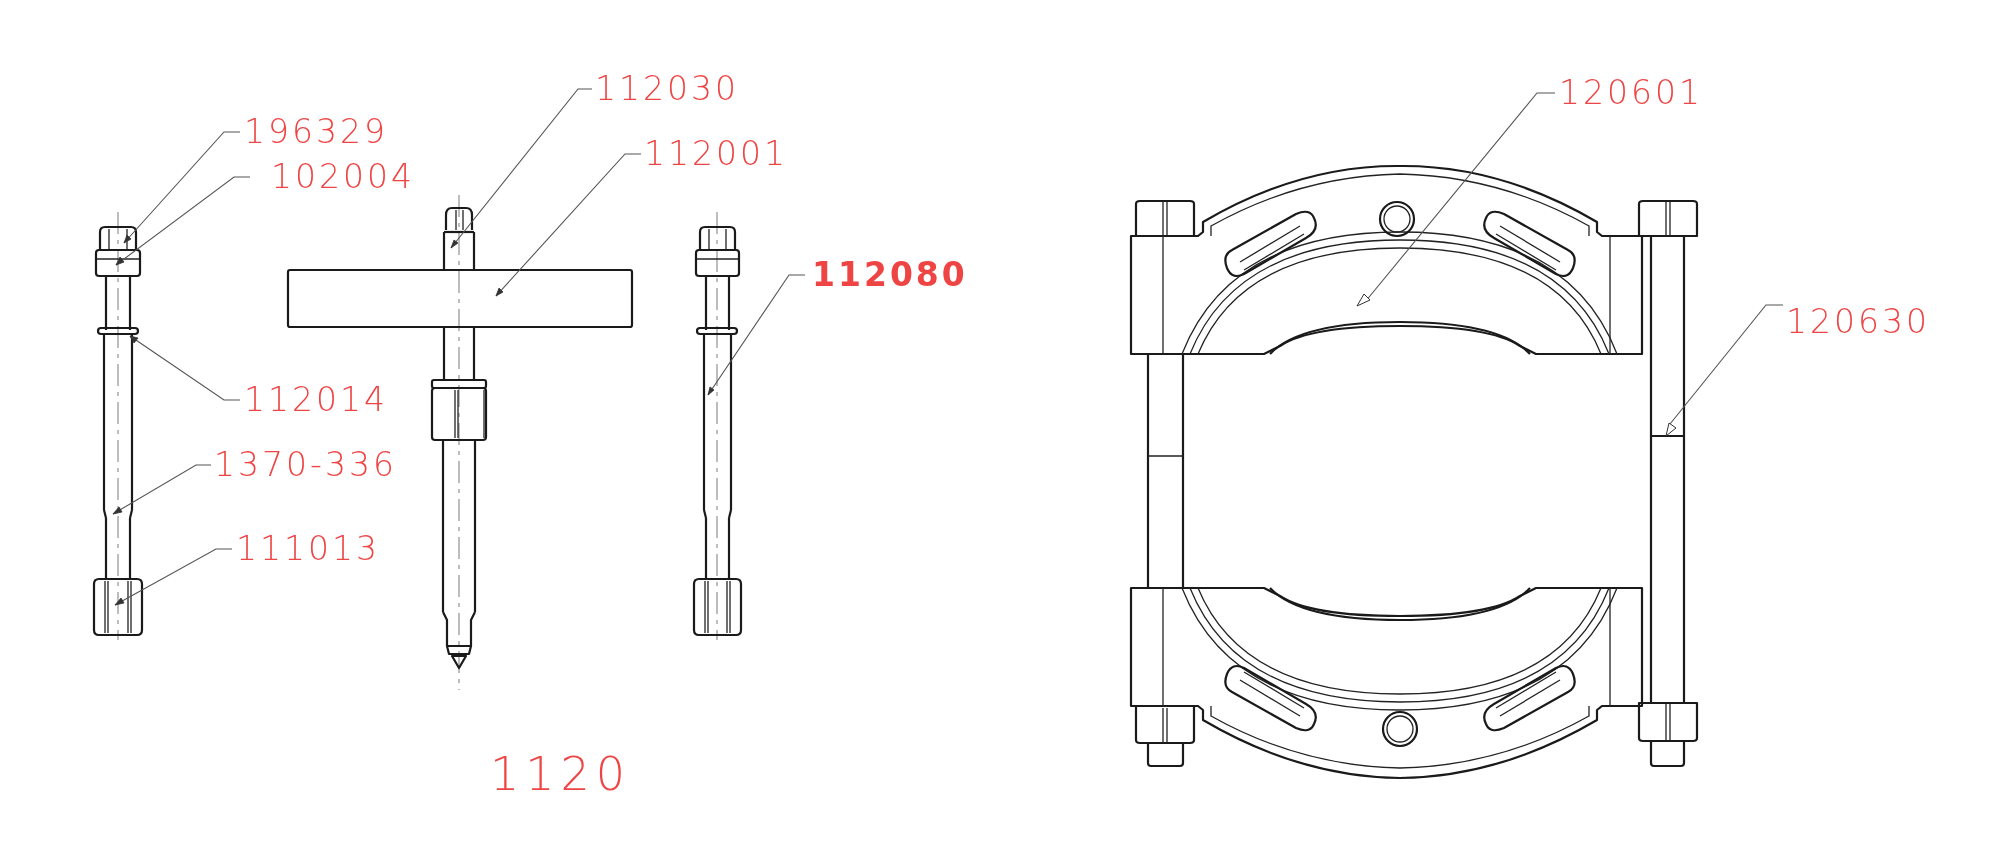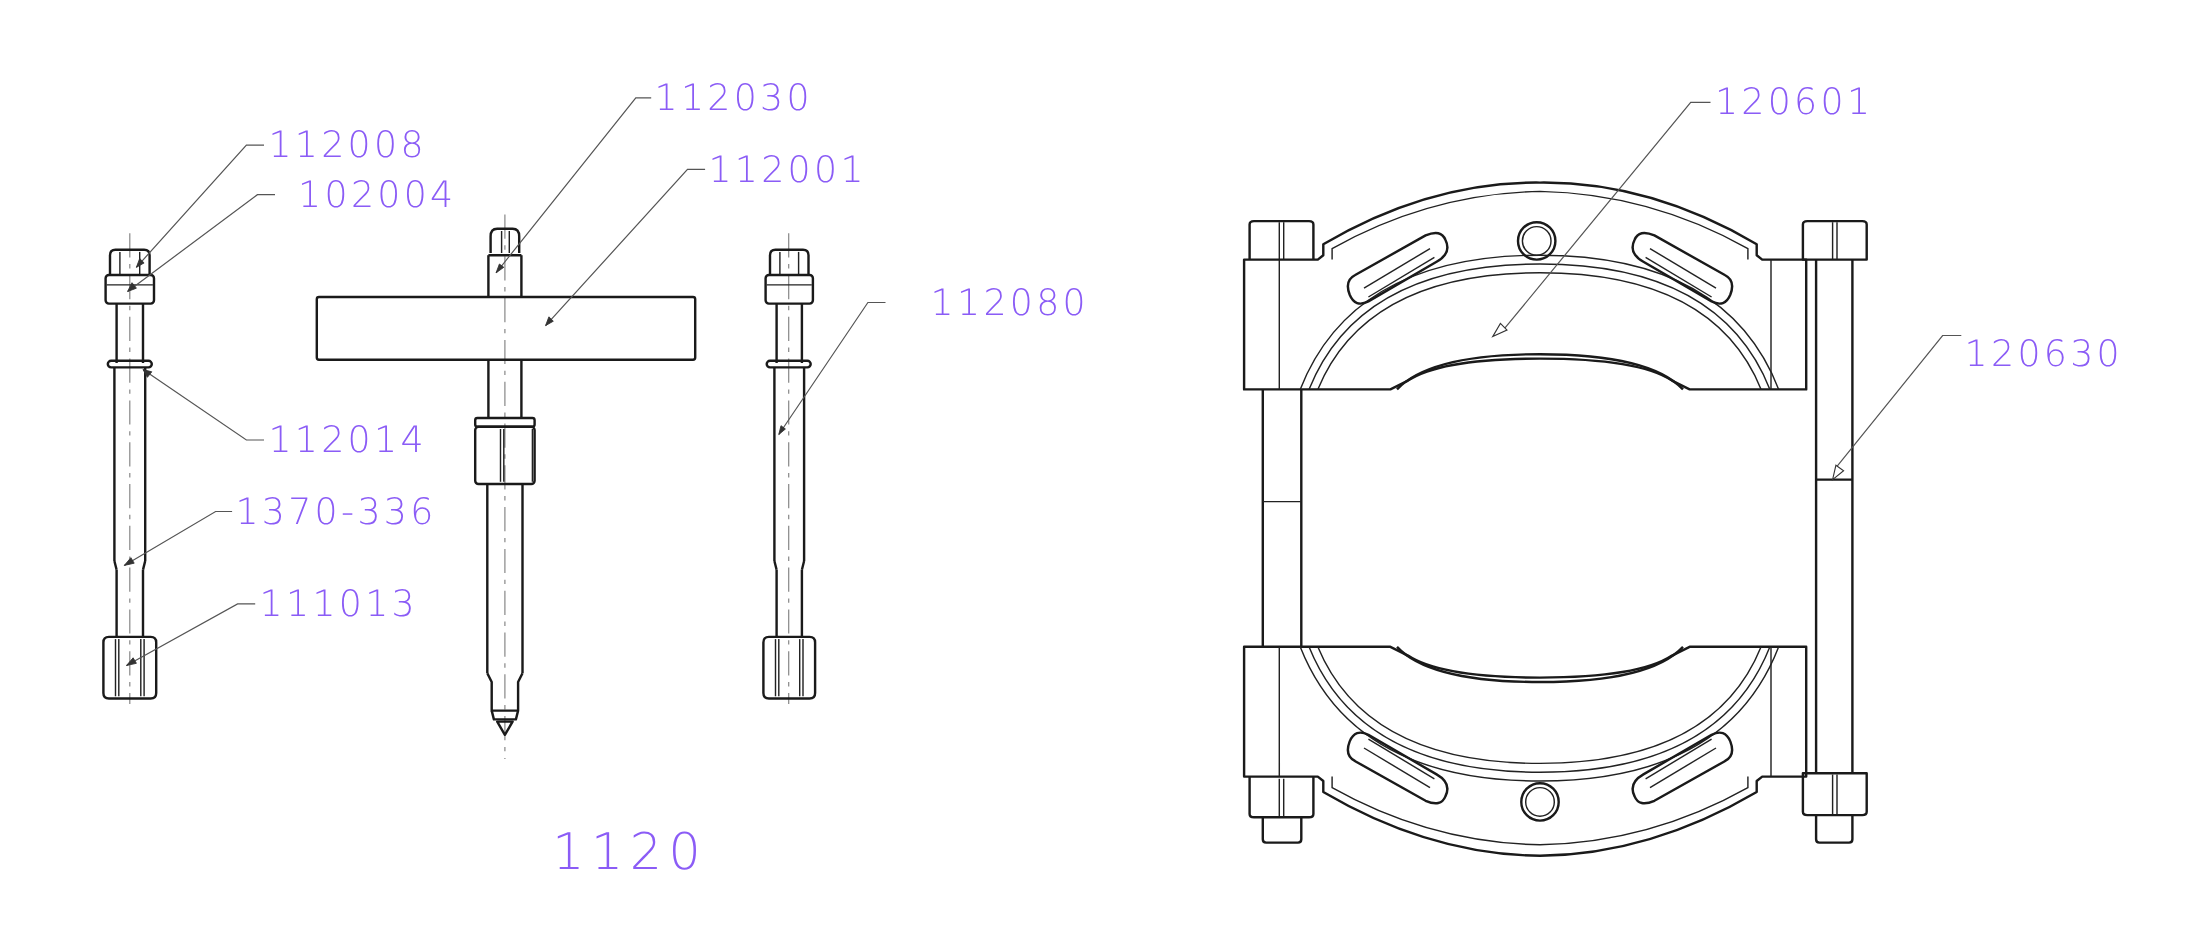--- a/index.html
+++ b/index.html
@@ -4,21 +4,21 @@
 <style>
   html, body { margin: 0; padding: 0; background: #ffffff; }
   body { width: 2000px; height: 845px; overflow: hidden; position: relative; font-family: "DejaVu Sans", sans-serif; }
   svg { position: absolute; left: 0; top: 0; }
   .ln { stroke: #1a1a1a; stroke-width: 2.2; fill: none; stroke-linejoin: round; }
   .thin { stroke: #222; stroke-width: 1.3; fill: none; }
   .center { stroke: #888; stroke-width: 1.1; fill: none; stroke-dasharray: 22 6 4 6; }
   .leader { stroke: #555; stroke-width: 1.1; fill: none; }
   .arrow { fill: #333; stroke: #333; stroke-width: 0.8; }
   .arrow-open { fill: #fff; stroke: #333; stroke-width: 1; }
-  .lbl { position: absolute; font-family: "DejaVu Sans", sans-serif; font-weight: 200; color: #8b5cf6; letter-spacing: 3px; white-space: nowrap; }
+  .lbl { position: absolute; font-family: "DejaVu Sans", sans-serif; font-weight: 200; color: #ef4444; letter-spacing: 3px; white-space: nowrap; }
   .lbl-part { font-size: 33px; }
   .lbl-title { font-size: 46px; letter-spacing: 6px; }
 </style>
 </head>
 <body>
 
 <svg width="2000" height="845" viewBox="0 0 2000 845">
 
   <g>
     <line class="center" x1="118" y1="212" x2="118" y2="640"></line>
@@ -197,23 +197,23 @@
   </g>
 
   <g>
     <polyline class="leader" points="1555,93 1537,93 1365,302"></polyline>
     <path class="arrow-open" d="M1357,306 L1364,294 L1370,300 Z"></path>
     <polyline class="leader" points="1783,305 1766,305 1670,424"></polyline>
     <path class="arrow-open" d="M1666,436 L1669,423 L1676,428 Z"></path>
   </g>
 </svg>
 
-<div class="lbl lbl-part" style="left:244px; top:112px;">112008</div>
+<div class="lbl lbl-part" style="left:244px; top:112px;">196329</div>
 <div class="lbl lbl-part" style="left:254px; top:157px;margin-left:17px;">102004</div>
 <div class="lbl lbl-part" style="left:244px; top:380px;">112014</div>
 <div class="lbl lbl-part" style="left:214px; top:445px;">1370-336</div>
 <div class="lbl lbl-part" style="left:236px; top:529px;text-align:right;">111013</div>
 <div class="lbl lbl-part" style="left:595px; top:69px;">112030</div>
 <div class="lbl lbl-part" style="left:644px; top:134px;text-align:center;">112001</div>
-<div class="lbl lbl-part" style="left:846px; top:255px;">112080</div>
+<div class="lbl lbl-part" style="left:812px; top:255px;font-weight:bold;">112080</div>
 <div class="lbl lbl-part" style="left:1559px; top:73px;">120601</div>
 <div class="lbl lbl-part" style="left:1786px; top:302px;">120630</div>
-<div class="lbl lbl-title" style="left:490px; top:747px;margin-left:12px;">1120</div>
+<div class="lbl lbl-title" style="left:490px; top:747px;">1120</div>
 
 </body></html>

